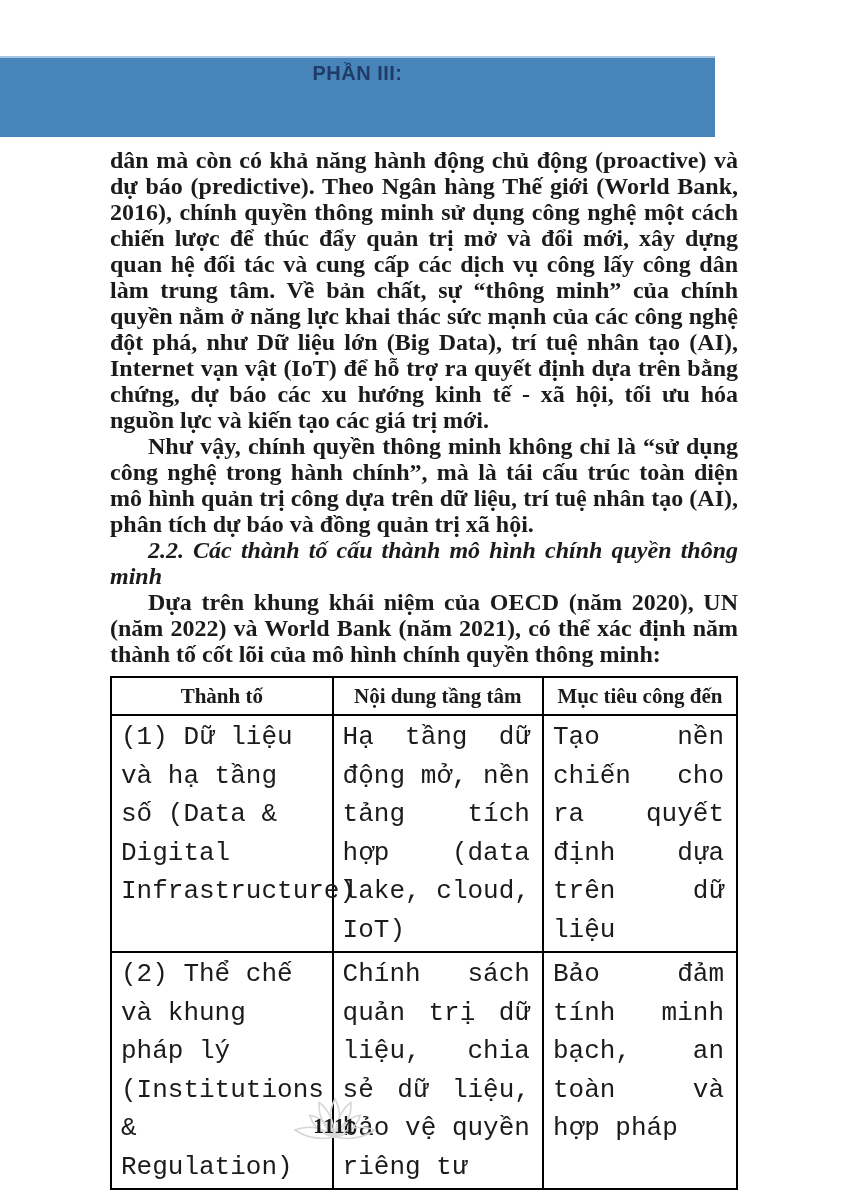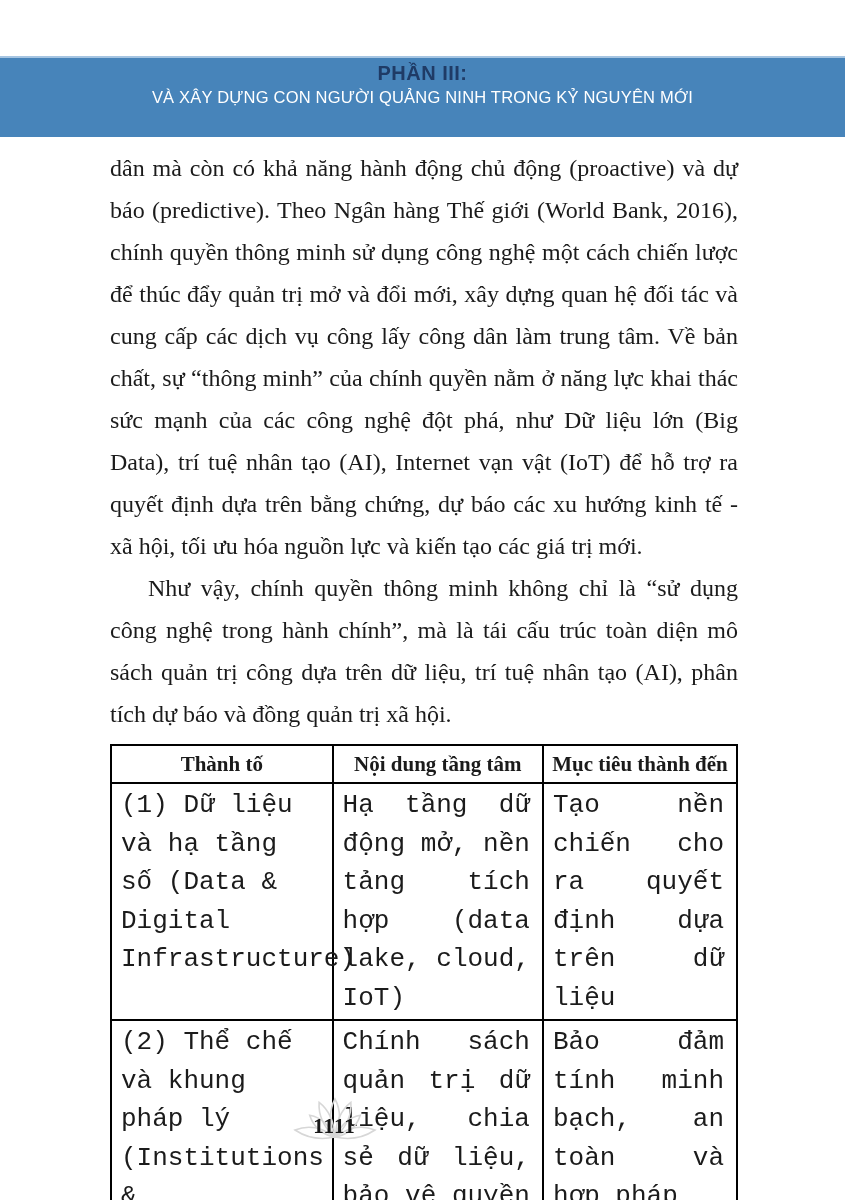--- a/index.html
+++ b/index.html
@@ -11,21 +11,21 @@
     overflow: hidden;
     font-family: "Liberation Serif", "DejaVu Serif", serif;
     color: #1b1b1b;
   }
 
   
   .band {
     position: absolute;
     top: 56px;
     left: 0;
-    width: 845px;
+    width: 715px;
     height: 81px;
     background: #4784ba;
     border-top: 2px solid #a6c5e2;
     box-sizing: border-box;
     text-align: center;
   }
   .band-title {
     font-family: "Liberation Sans", sans-serif;
     font-weight: bold;
     font-size: 20px;
@@ -45,22 +45,23 @@
   
   .content {
     position: absolute;
     left: 110px;
     top: 147px;
     width: 628px;
   }
   .content p {
     margin: 0;
     font-size: 24px;
-    line-height: 42px;
+    line-height: 26px;
     text-align: justify;
+    font-weight: bold;
   }
   .indent { text-indent: 38px; }
   .section-heading {
     font-style: italic;
     font-weight: 600;
     font-size: 24px;
     line-height: 42px;
     text-indent: 38px;
     margin: 0;
   }
@@ -129,38 +130,39 @@
     font-weight: bold;
     color: #1a1a1a;
     letter-spacing: 1px;
   }
 </style>
 </head>
 <body>
 
 <div class="band">
   <div class="band-title">PHẦN III:</div>
-  <div class="band-sub">VÀ XÂY DỰNG CON NGƯỜI QUẢNG NINH TRONG KỶ NGUYÊN MỚI</div>
 </div>
 
 <div class="content">
   <p>dân mà còn có khả năng hành động chủ động (proactive) và dự báo (predictive). Theo Ngân hàng Thế giới (World Bank, 2016), chính quyền thông minh sử dụng công nghệ một cách chiến lược để thúc đẩy quản trị mở và đổi mới, xây dựng quan hệ đối tác và cung cấp các dịch vụ công lấy công dân làm trung tâm. Về bản chất, sự “thông minh” của chính quyền nằm ở năng lực khai thác sức mạnh của các công nghệ đột phá, như Dữ liệu lớn (Big Data), trí tuệ nhân tạo (AI), Internet vạn vật (IoT) để hỗ trợ ra quyết định dựa trên bằng chứng, dự báo các xu hướng kinh tế - xã hội, tối ưu hóa nguồn lực và kiến tạo các giá trị mới.</p>
-  <p class="indent">Như vậy, chính quyền thông minh không chỉ là “sử dụng công nghệ trong hành chính”, mà là tái cấu trúc toàn diện mô sách quản trị công dựa trên dữ liệu, trí tuệ nhân tạo (AI), phân tích dự báo và đồng quản trị xã hội.</p>
+  <p class="indent">Như vậy, chính quyền thông minh không chỉ là “sử dụng công nghệ trong hành chính”, mà là tái cấu trúc toàn diện mô hình quản trị công dựa trên dữ liệu, trí tuệ nhân tạo (AI), phân tích dự báo và đồng quản trị xã hội.</p>
+  <p class="section-heading">2.2. Các thành tố cấu thành mô hình chính quyền thông minh</p>
+  <p class="indent">Dựa trên khung khái niệm của OECD (năm 2020), UN (năm 2022) và World Bank (năm 2021), có thể xác định năm thành tố cốt lõi của mô hình chính quyền thông minh:</p>
 
   <table class="components">
     <colgroup>
       <col class="col1">
         <col class="col2">
         <col class="col3">
     </colgroup>
     <tbody>
         <tr>
       <th>Thành tố</th>
       <th>Nội dung tầng tâm</th>
-      <th>Mục tiêu thành đến</th>
+      <th>Mục tiêu công đến</th>
     </tr>
     <tr>
       <td class="cell-left">(1) Dữ liệu và hạ tầng số (Data &amp; Digital Infrastructure)</td>
       <td class="cell-just">Hạ tầng dữ động mở, nền tảng tích hợp (data lake, cloud, IoT)</td>
       <td class="cell-just">Tạo nền chiến cho ra quyết định dựa trên dữ liệu</td>
     </tr>
     <tr>
       <td class="cell-left">(2) Thể chế và khung pháp lý (Institutions &amp; Regulation)</td>
       <td class="cell-just">Chính sách quản trị dữ liệu, chia sẻ dữ liệu, bảo vệ quyền riêng tư</td>
       <td class="cell-just">Bảo đảm tính minh bạch, an toàn và hợp pháp</td>

